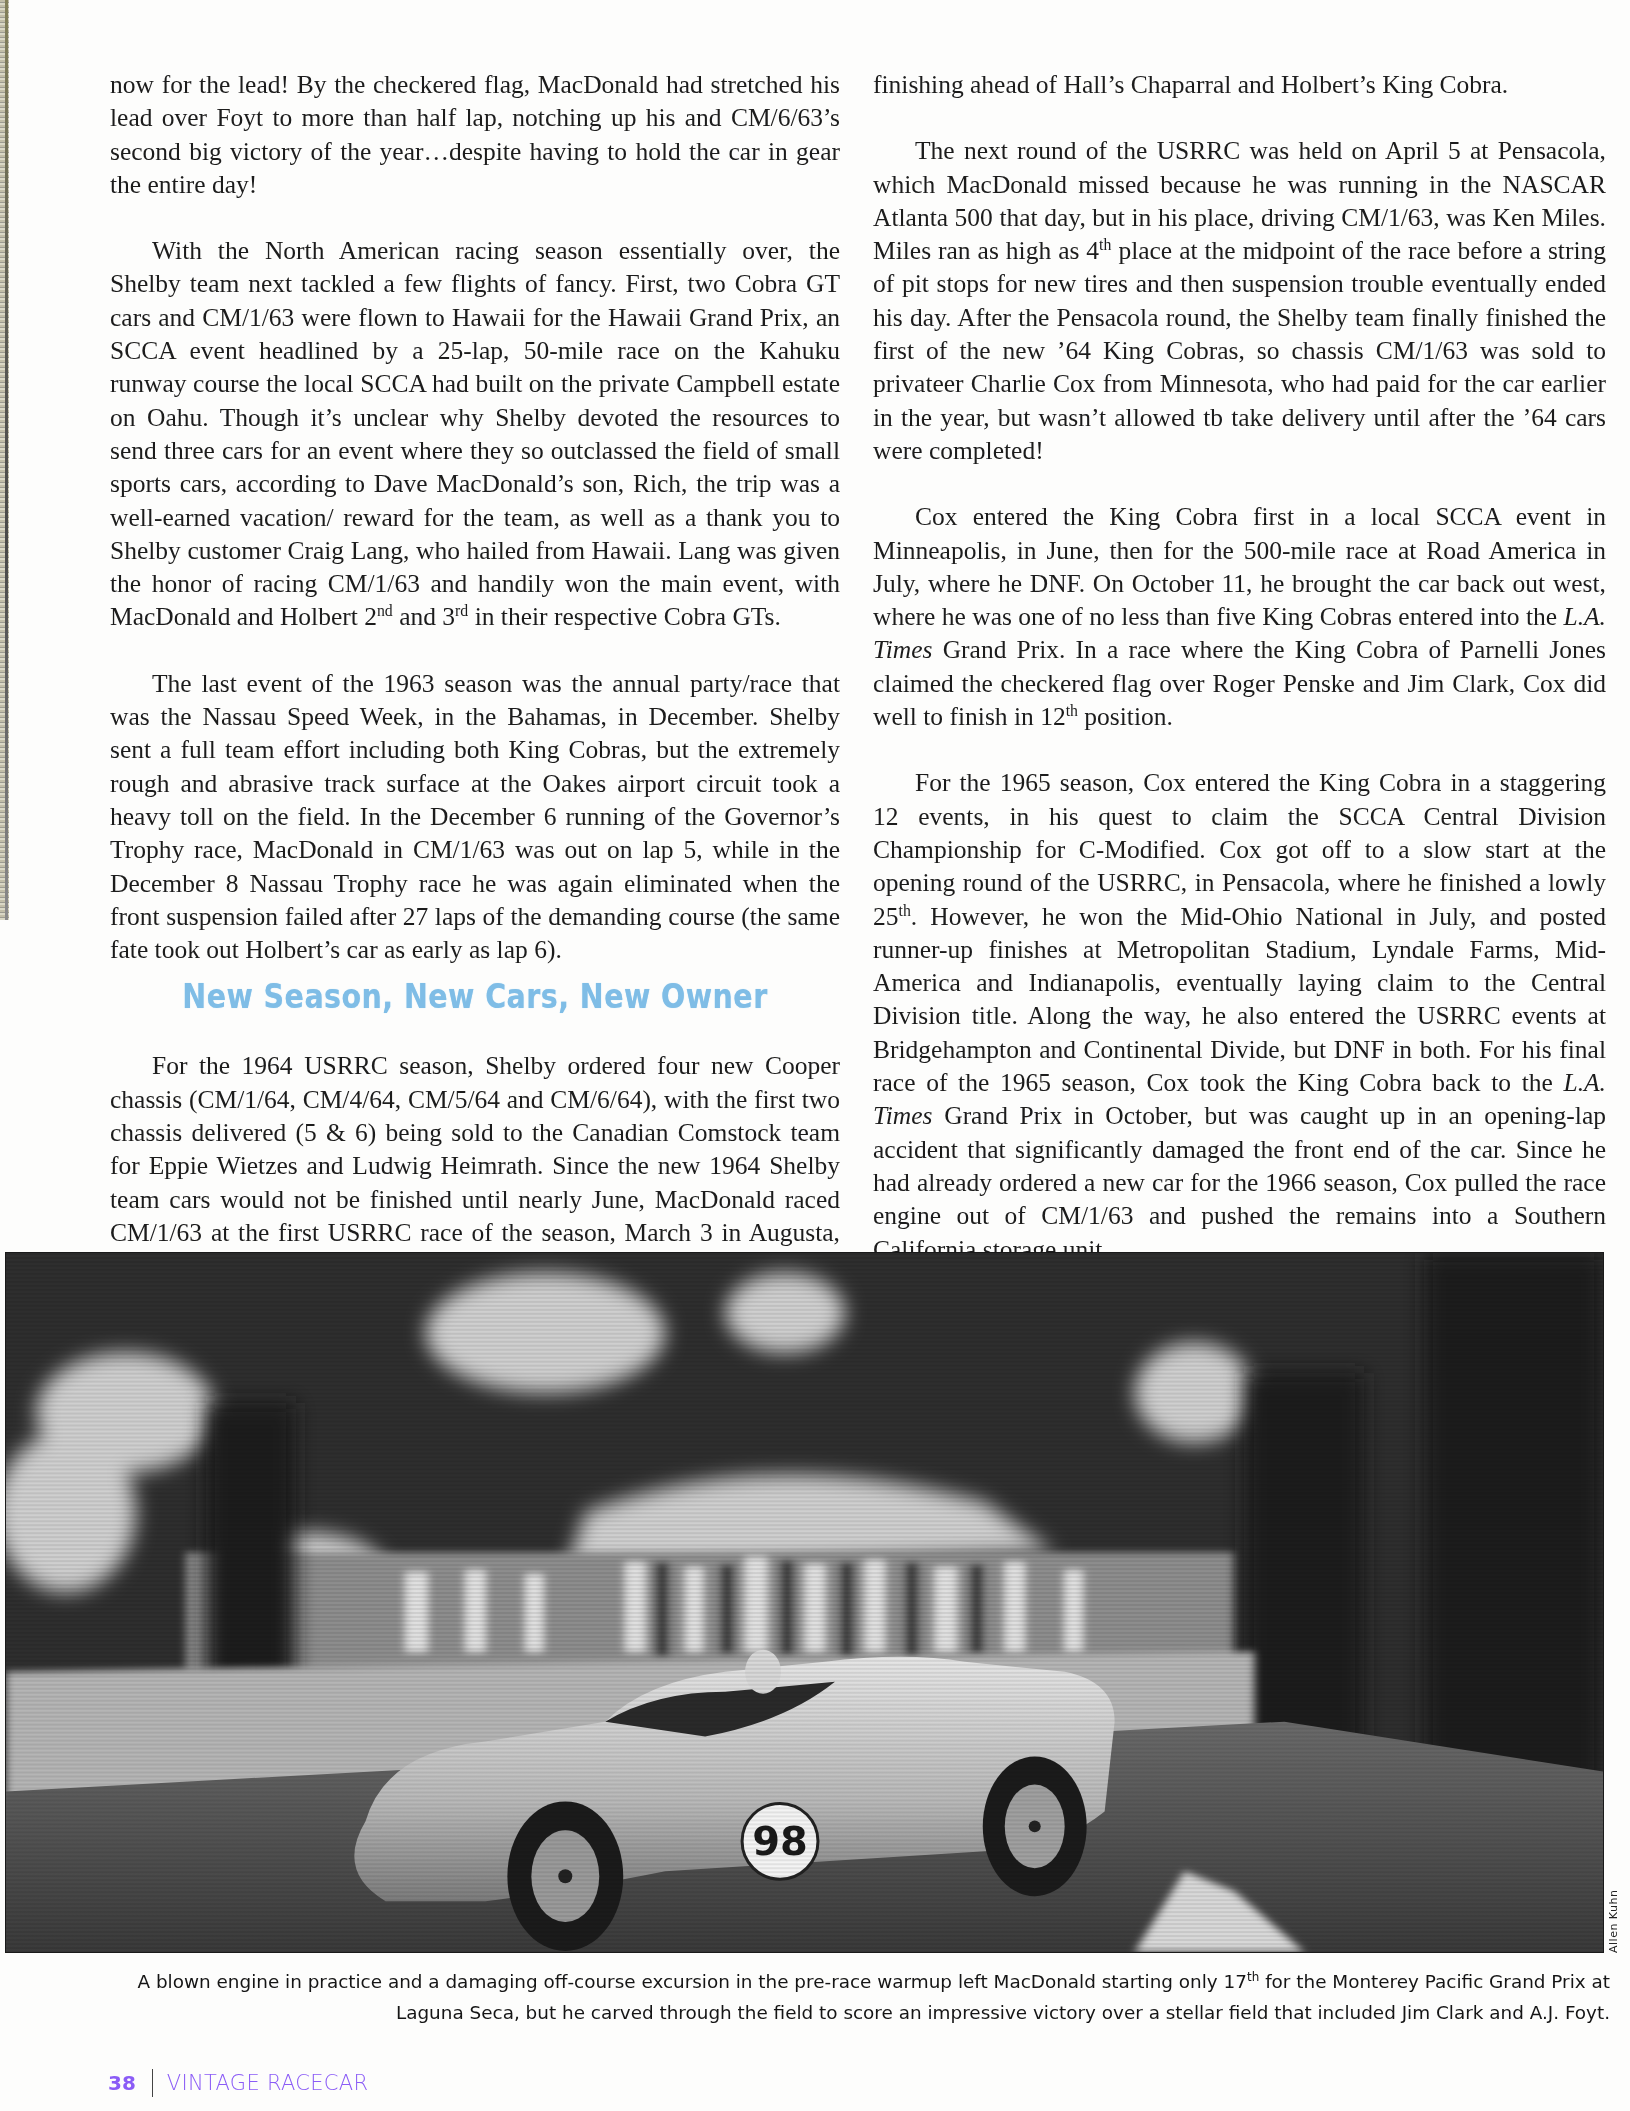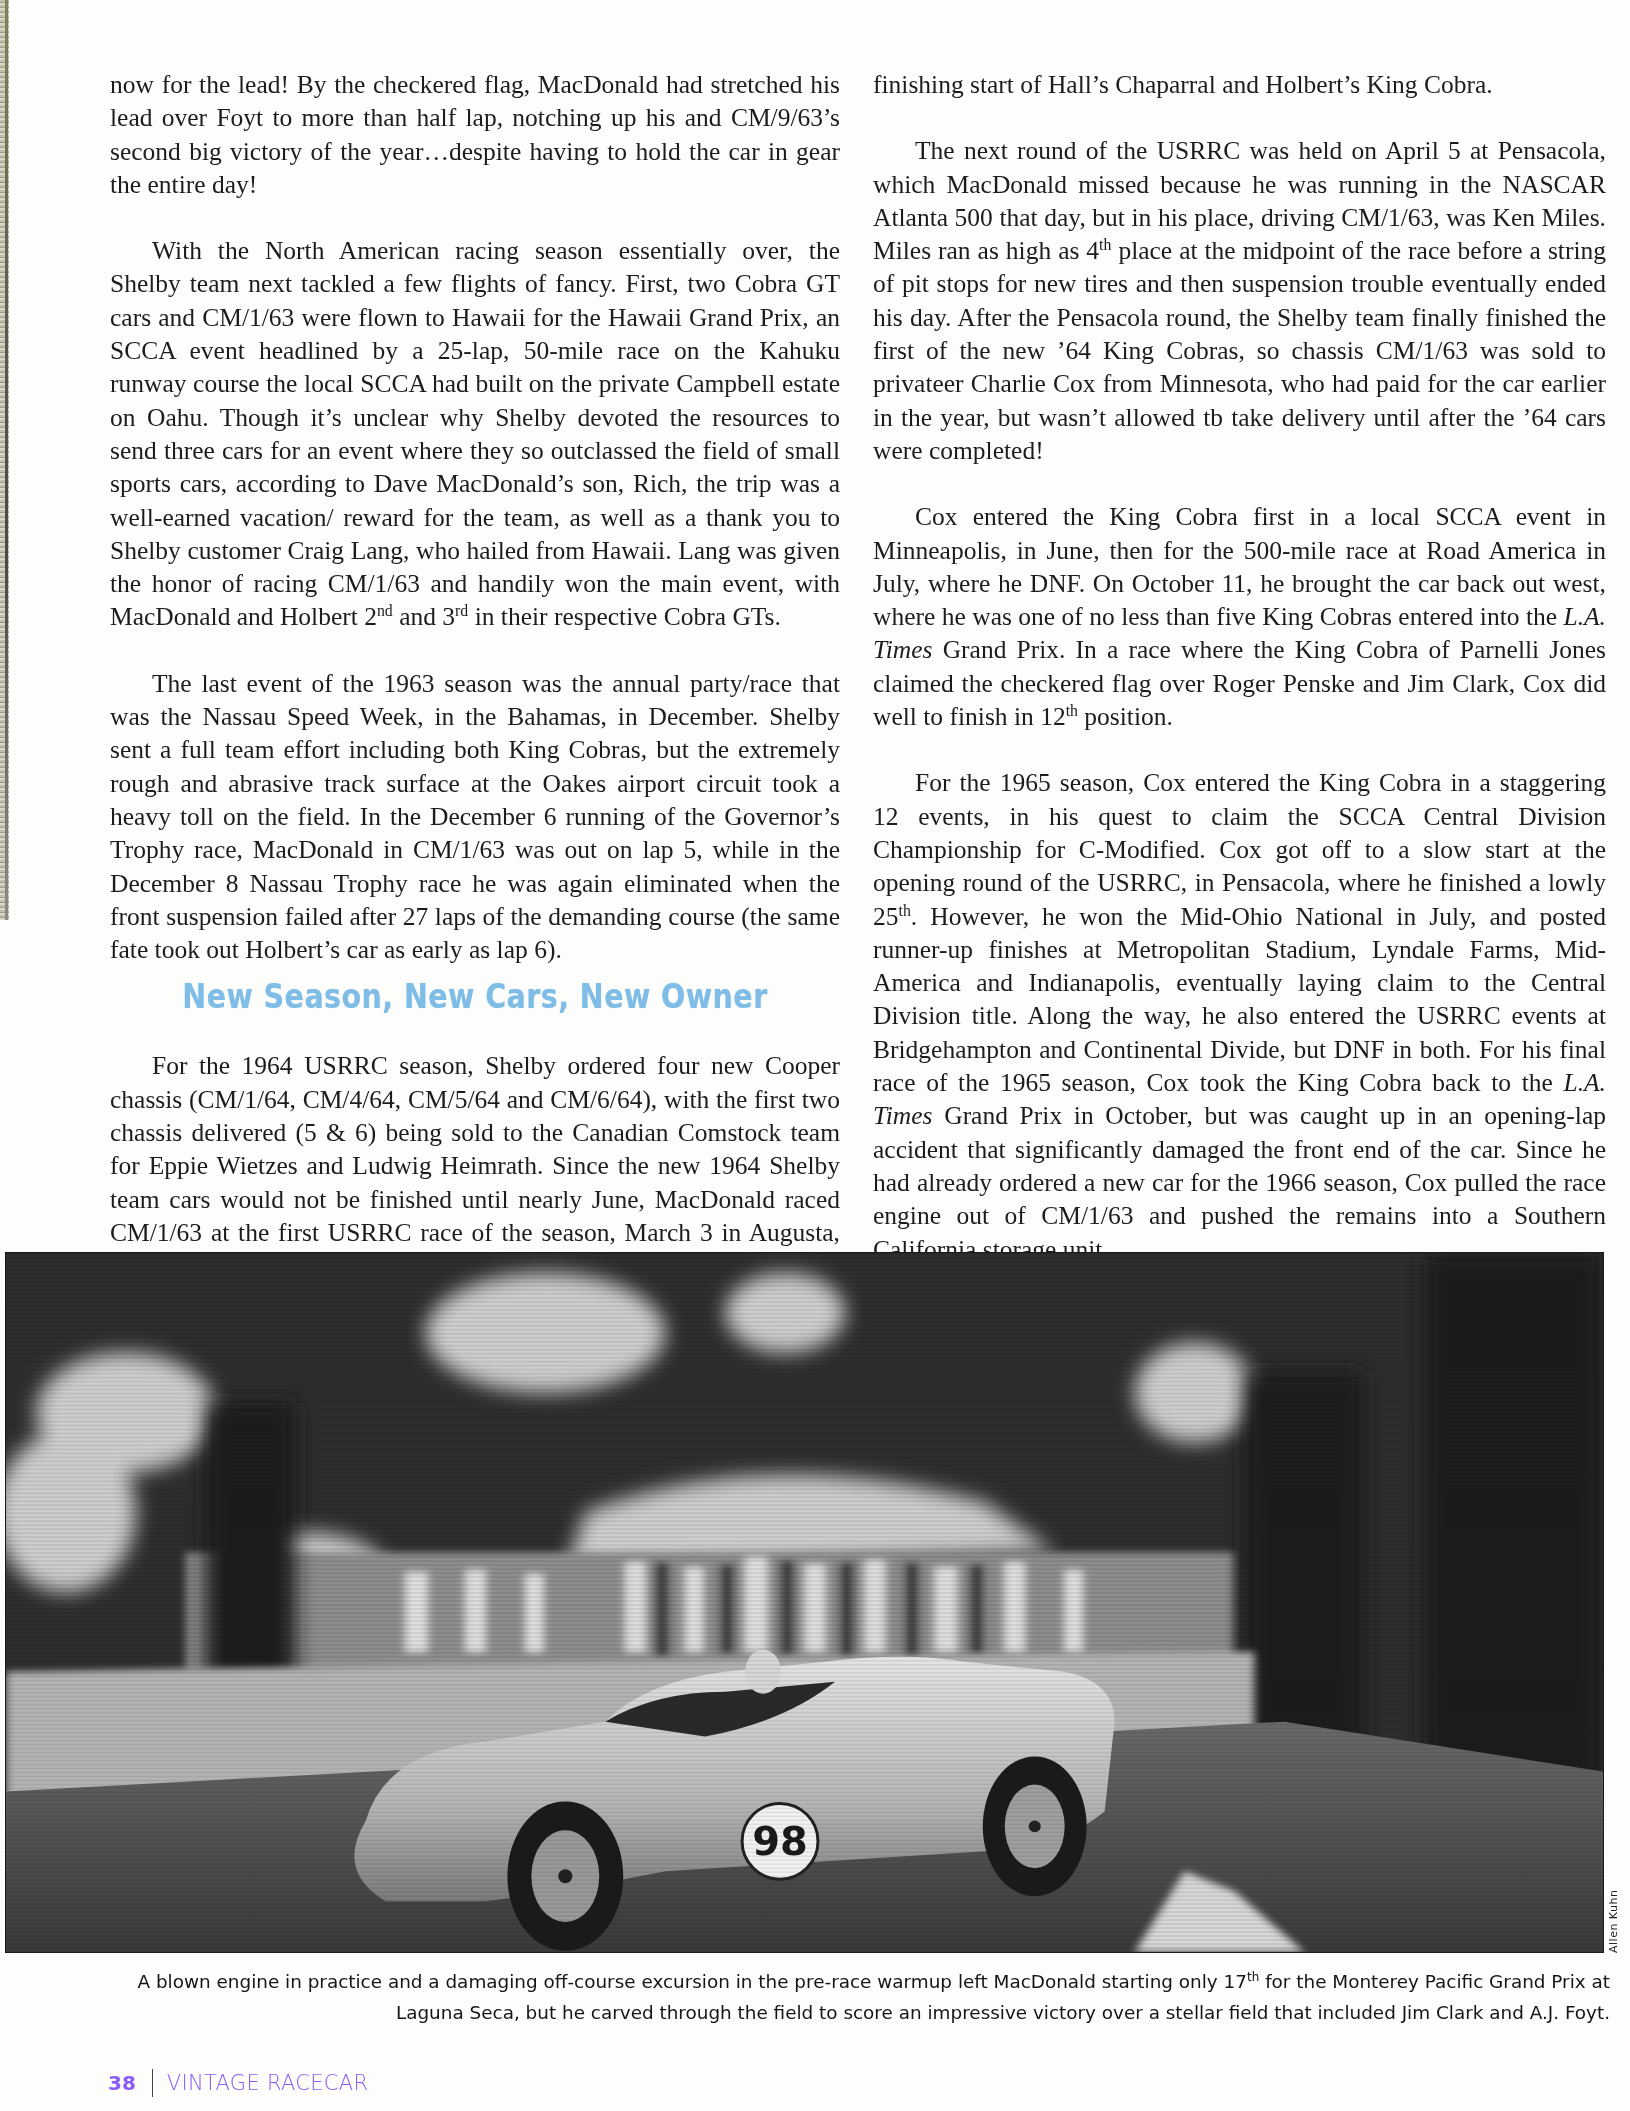--- a/index.html
+++ b/index.html
@@ -62,29 +62,29 @@
   .page-num { font-weight: bold; font-size: 20px; }
   .footer-sep { width: 1px; height: 28px; background: #444; margin: 0 14px 0 16px; }
   .mag-name { font-size: 21px; letter-spacing: 0.3px; font-weight: 300; }
 </style>
 </head>
 <body>
 
 <div class="gutter"></div>
 
 <div class="col col-left">
-  <p>now for the lead! By the checkered flag, MacDonald had stretched his lead over Foyt to more than half lap, notching up his and CM/9/63’s second big victory of the year…despite having to hold the car in gear the entire day!</p>
+  <p>now for the lead! By the checkered flag, MacDonald had stretched his lead over Foyt to more than half lap, notching up his and CM/6/63’s second big victory of the year…despite having to hold the car in gear the entire day!</p>
   <p class="ind"><span>With the North American racing season essentially over, the Shelby team next tackled a few flights of fancy. First, two Cobra GT cars and CM/1/63 were flown to Hawaii for the Hawaii Grand Prix, an SCCA event headlined by a 25-lap, 50-mile race on the Kahuku runway course the local SCCA had built on the private Campbell estate on Oahu. Though it’s unclear why Shelby devoted the resources to send three cars for an event where they so outclassed the field of small sports cars, according to Dave MacDonald’s son, Rich, the trip was a well-earned vacation/ reward for the team, as well as a thank you to Shelby customer Craig Lang, who hailed from Hawaii. Lang was given the honor of racing CM/1/63 and handily won the main event, with MacDonald and Holbert </span><span>2</span><sup>nd</sup><span> and 3</span><sup>rd</sup><span> in their respective Cobra GTs.</span></p>
   <p class="ind">The last event of the 1963 season was the annual party/race that was the Nassau Speed Week, in the Bahamas, in December. Shelby sent a full team effort including both King Cobras, but the extremely rough and abrasive track surface at the Oakes airport circuit took a heavy toll on the field. In the December 6 running of the Governor’s Trophy race, MacDonald in CM/1/63 was out on lap 5, while in the December 8 Nassau Trophy race he was again eliminated when the front suspension failed after 27 laps of the demanding course (the same fate took out Holbert’s car as early as lap 6).</p>
   <div class="heading" style="color: rgb(127, 189, 230);">New Season, New Cars, New Owner</div>
   <p class="ind">For the 1964 USRRC season, Shelby ordered four new Cooper chassis (CM/1/64, CM/4/64, CM/5/64 and CM/6/64), with the first two chassis delivered (5 &amp; 6) being sold to the Canadian Comstock team for Eppie Wietzes and Ludwig Heimrath. Since the new 1964 Shelby team cars would not be finished until nearly June, MacDonald raced CM/1/63 at the first USRRC race of the season, March 3 in Augusta, Georgia, where he again won,</p>
 </div>
 
 <div class="col col-right">
-  <p>finishing start of Hall’s Chaparral and Holbert’s King Cobra.</p>
+  <p>finishing ahead of Hall’s Chaparral and Holbert’s King Cobra.</p>
   <p class="ind"><span>The next round of the USRRC was held on April 5 at Pensacola, which MacDonald missed because he was running in the NASCAR Atlanta 500 that day, but in his place, driving CM/1/63, was Ken Miles. Miles ran as high as 4</span><sup>th</sup><span> place at the midpoint of the race before a string of pit stops for new tires and then suspension trouble eventually ended his day. After the Pensacola round, the Shelby team finally finished the first of the new ’64 King Cobras, so chassis CM/1/63 was sold to privateer Charlie Cox from Minnesota, who had paid for the car earlier in the year, but wasn’t allowed tb take delivery until after the ’64 cars were completed!</span></p>
   <p class="ind"><span>Cox entered the King Cobra first in a local SCCA event in Minneapolis, in June, then for the 500-mile race at Road America in July, where he DNF. On October 11, he brought the car back out west, where he was one of no less than five King Cobras entered into the </span><i>L.A. Times</i><span> Grand Prix. In a race where the King Cobra of Parnelli Jones claimed the checkered flag over Roger Penske and Jim Clark, Cox did well to finish in 12</span><sup>th</sup><span> position.</span></p>
   <p class="ind"><span>For the 1965 season, Cox entered the King Cobra in a staggering 12 events, in his quest to claim the SCCA Central Division Championship for C-Modified. Cox got off to a slow start at the opening round of the USRRC, in Pensacola, where he finished a lowly 25</span><sup>th</sup><span>. However, he won the Mid-Ohio National in July, and posted runner-up finishes at Metropolitan Stadium, Lyndale Farms, Mid-America and Indianapolis, eventually laying claim to the Central Division title. Along the way, he also entered the USRRC events at Bridgehampton and Continental Divide, but DNF in both. For his final race of the 1965 season, Cox took the King Cobra back to the </span><i>L.A. Times</i><span> Grand Prix in October, but was caught up in an opening-lap accident that significantly damaged the front end of the car. Since he had already ordered a new car for the 1966 season, Cox pulled the race engine out of CM/1/63 and pushed the remains into a Southern California storage unit.</span></p>
 </div>
 
 <div class="photo">
   <svg viewBox="0 0 1599 701" preserveAspectRatio="none">
     <defs>
       <filter id="blur8">
           <feGaussianBlur stdDeviation="10"></feGaussianBlur>

